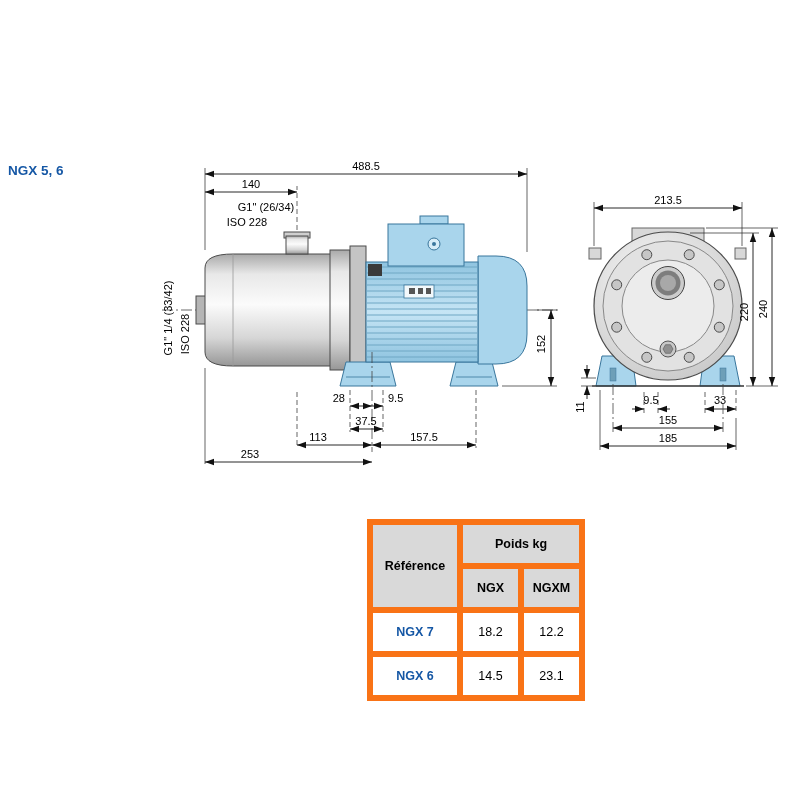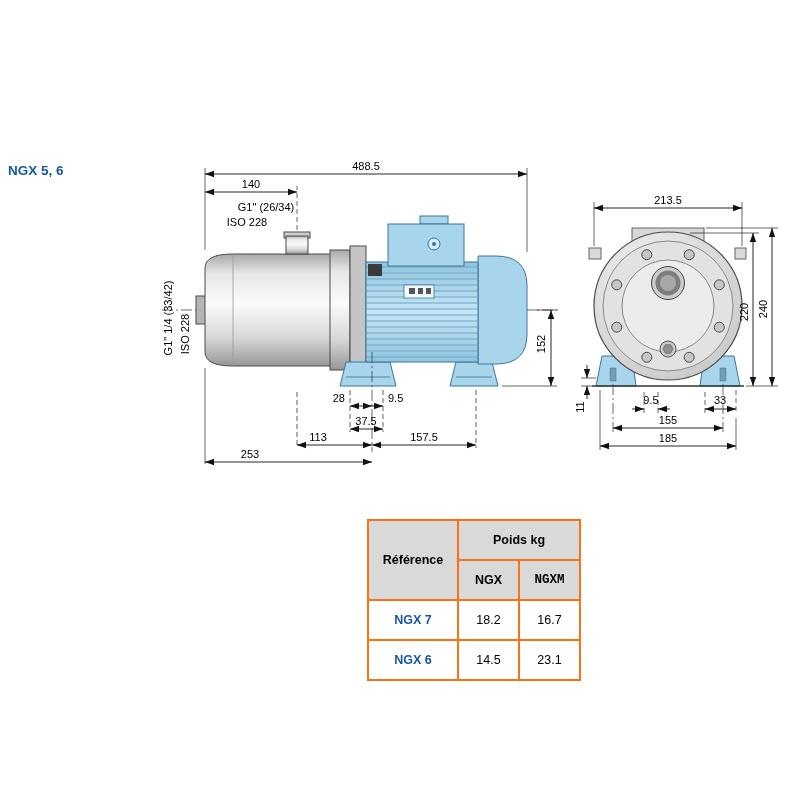--- a/index.html
+++ b/index.html
@@ -18,24 +18,24 @@
   .ext  { stroke:#222; stroke-width:0.7; fill:none; }
   .dsh  { stroke:#222; stroke-width:0.7; fill:none; stroke-dasharray:5 3; }
   .cl   { stroke:#444; stroke-width:0.8; fill:none; stroke-dasharray:11 3 2 3; }
   .steel{ fill:url(#gSteel); stroke:#4b4b4b; stroke-width:1; }
   .gray { fill:#c6c6c6; stroke:#4b4b4b; stroke-width:1; }
   .blue { fill:#a9d5ec; stroke:#39769c; stroke-width:1; }
 
   
   .tablewrap { position:absolute; left:367px; top:519px; }
   table { border-collapse:collapse; font-size:12.5px; }
-  th,td { border:2px solid #f97316; text-align:center; vertical-align:middle;
+  th,td { border:6px solid #f97316; text-align:center; vertical-align:middle;
           padding:12px 6px; height:28px; }
   th { background:#d9d9d9; font-weight:bold; }
-  .c-ref { width:90px; } .c-ngx { width:61px; } .c-ngxm { width:61px;font-family:Liberation Mono, monospace; }
+  .c-ref { width:90px; } .c-ngx { width:61px; } .c-ngxm { width:61px; }
   td.ref { color:#1557a5; font-weight:bold; }
 </style>
 </head>
 <body>
 
 <div class="page">
 
   <div class="title">NGX 5, 6</div>
 
   <svg class="drawing" width="800" height="800" viewBox="0 0 800 800">
@@ -223,21 +223,21 @@
         <th class="c-ref" rowspan="2">Référence</th>
         <th colspan="2">Poids kg</th>
       </tr>
       <tr>
         <th class="c-ngx">NGX</th>
         <th class="c-ngxm">NGXM</th>
       </tr>
       <tr>
         <td class="ref">NGX 7</td>
         <td>18.2</td>
-        <td>16.7</td>
+        <td>12.2</td>
       </tr>
       <tr>
         <td class="ref">NGX 6</td>
         <td>14.5</td>
         <td>23.1</td>
       </tr>
     </tbody>
       </table>
   </div>
 

